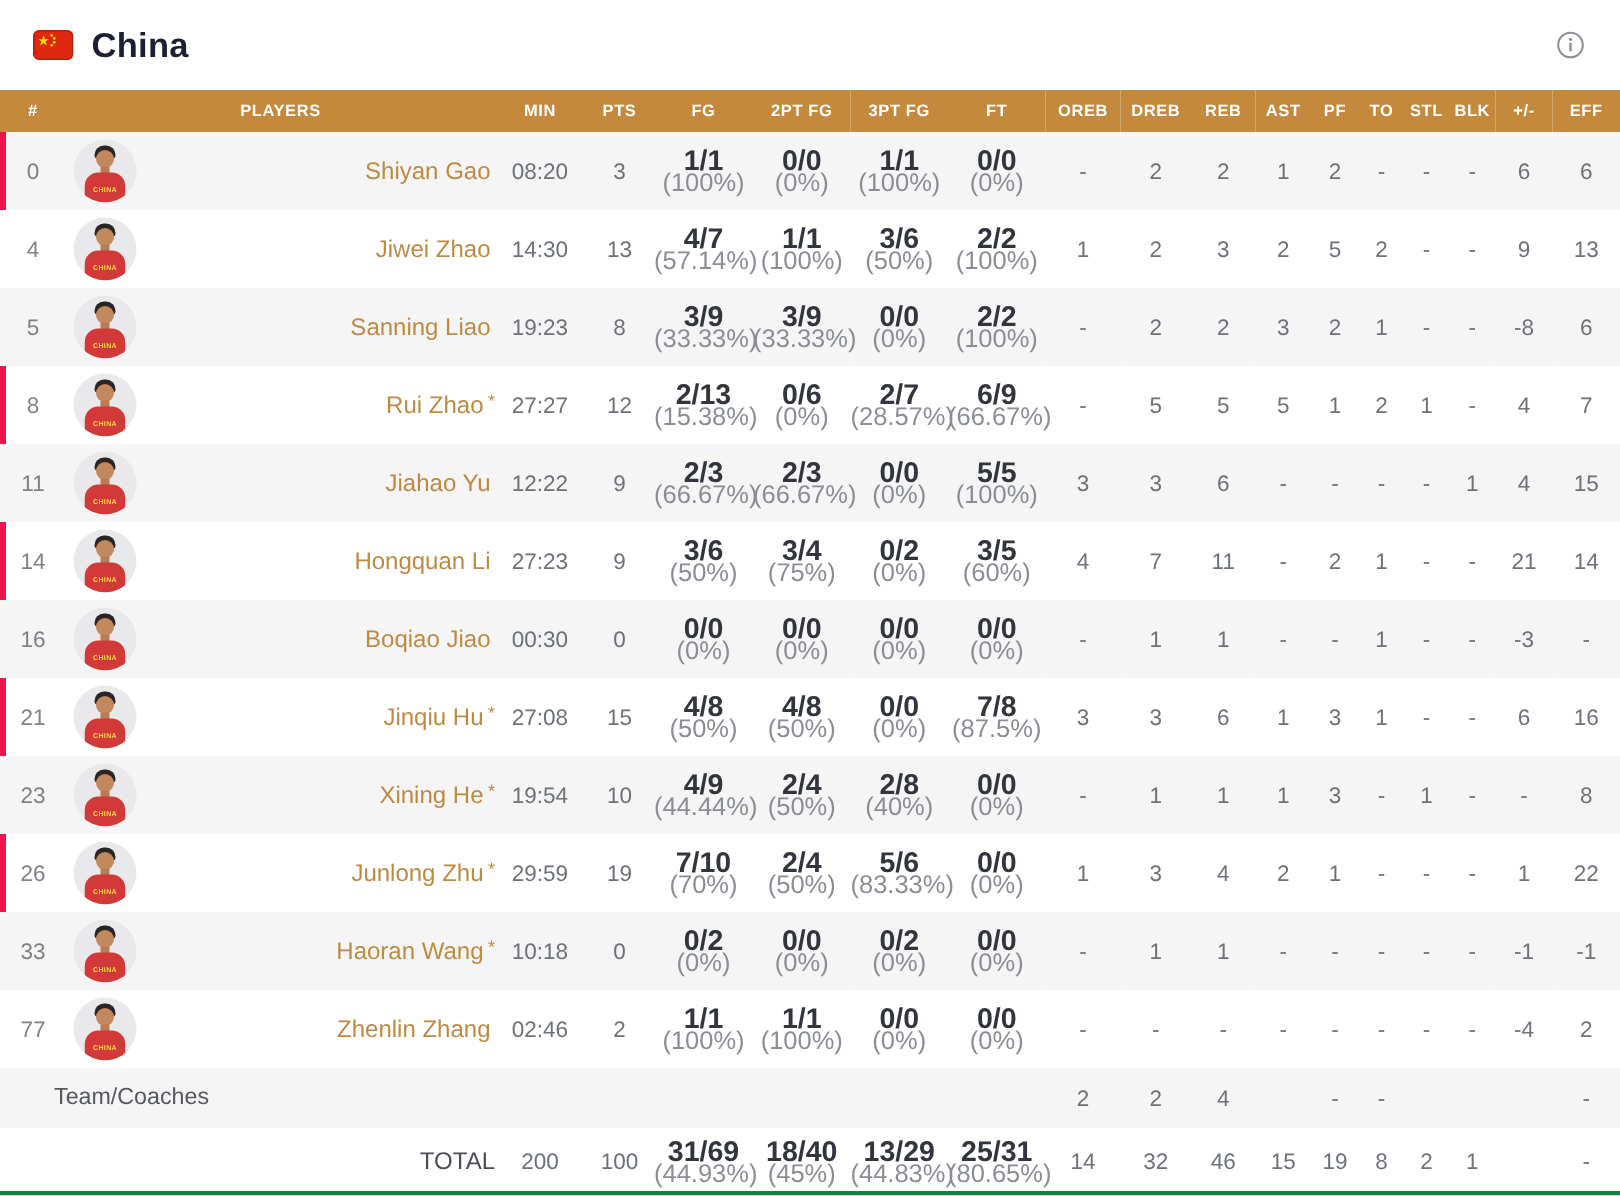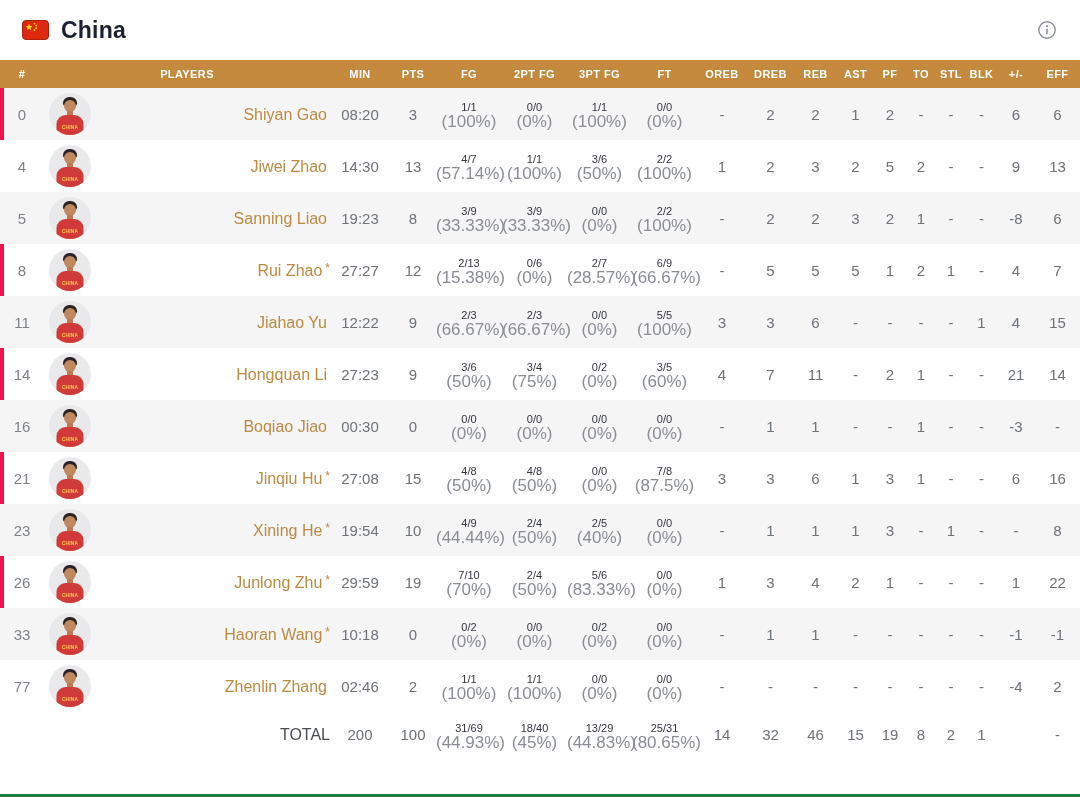--- a/index.html
+++ b/index.html
@@ -20,21 +20,21 @@
   tr.player-row { height:52px; }
   #players-tbody tr:nth-child(odd) { background:#F5F5F6; }
 
   .numcell { position:relative; color:#7E8287; }
   tr.on-court .numcell::before { content:""; position:absolute; left:0; top:0; bottom:0;
                                  width:4px; background:#F0134D; }
   .name-cell { text-align:right; color:#BE8A42; font-size:16px; }
   .name-cell .star { font-size:12px; vertical-align:4px; margin-left:3px; }
   .min-cell, .pts-cell { font-size:15px; color:#6D7278; }
 
-  .shot .v { font-weight:normal; color:#32353C; font-size:11px; line-height:15px; }
+  .shot .v { font-weight:bold; color:#32353C; font-size:19px; line-height:15px; }
   .shot .p { color:#8A8E94; font-size:17px; line-height:13px; }
 
   
   .avatar { position:relative; width:42px; height:42px; border-radius:50%;
             background:#E9E9EB; overflow:hidden; margin:0 auto; }
   .avatar .hair { position:absolute; top:4px; left:50%; transform:translateX(-50%);
                   width:14px; height:9px; border-radius:7px 7px 3px 3px; background:#2A2427; }
   .avatar .head { position:absolute; top:7px; left:50%; transform:translateX(-50%);
                   width:12px; height:12px; border-radius:50%; background:#C2885E; }
   .avatar .neck { position:absolute; top:18px; left:50%; transform:translateX(-50%);
@@ -484,21 +484,21 @@
     <td class="pts-cell">10</td>
     <td class="shot">
       <div class="v">4/9</div>
             <div class="p">(44.44%)</div>
     </td>
     <td class="shot">
       <div class="v">2/4</div>
             <div class="p">(50%)</div>
     </td>
     <td class="shot">
-      <div class="v">2/5</div>
+      <div class="v">2/8</div>
             <div class="p">(40%)</div>
     </td>
     <td class="shot">
       <div class="v">0/0</div>
             <div class="p">(0%)</div>
     </td>
     <td>-</td>
     <td>1</td>
     <td>1</td>
     <td>1</td>
@@ -633,20 +633,33 @@
     <td>-</td>
     <td>-</td>
     <td>-</td>
     <td>-</td>
     <td>-</td>
     <td>-4</td>
     <td>2</td>
   </tr>
       </tbody>
     <tbody>
+      <tr class="team-row">
+        <td colspan="9" class="label-cell">Team/Coaches</td>
+        <td>2</td>
+        <td>2</td>
+        <td>4</td>
+        <td></td>
+        <td>-</td>
+        <td>-</td>
+        <td></td>
+        <td></td>
+        <td></td>
+        <td>-</td>
+      </tr>
       <tr class="total-row">
         <td colspan="3" class="label-cell">TOTAL</td>
         <td class="min-cell">200</td>
         <td class="pts-cell">100</td>
         <td class="shot">
           <div class="v">31/69</div>
             <div class="p">(44.93%)</div>
         </td>
         <td class="shot">
           <div class="v">18/40</div>

